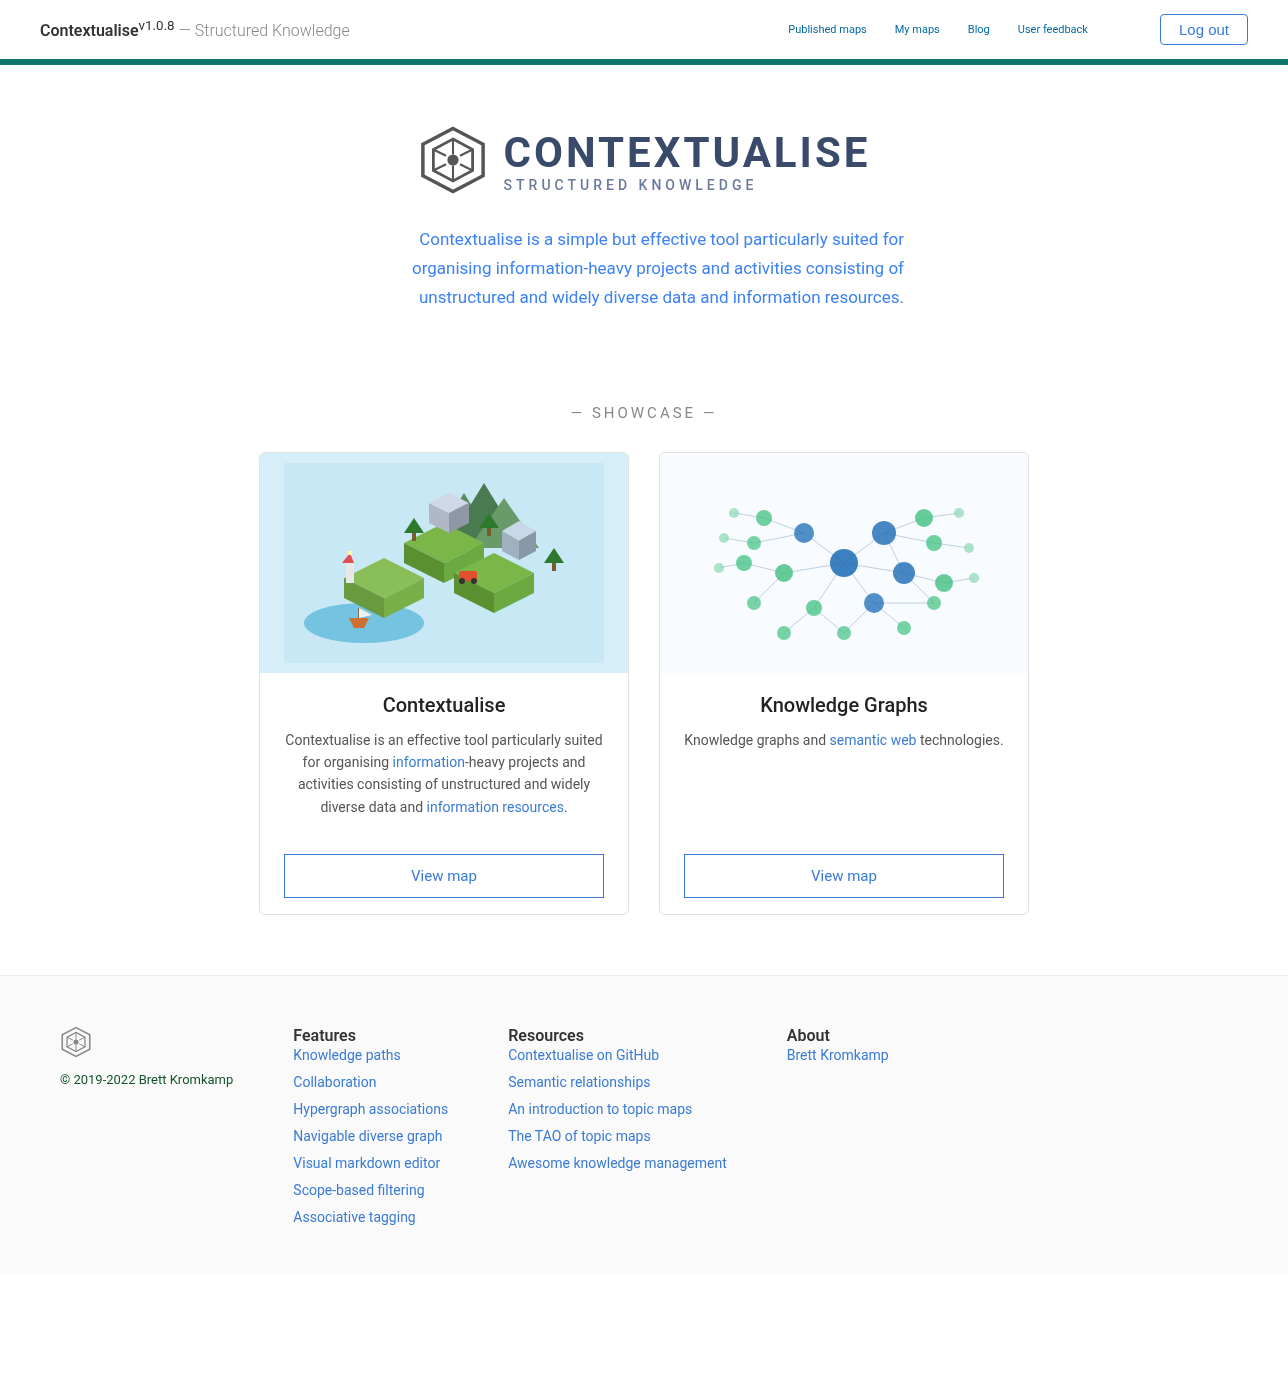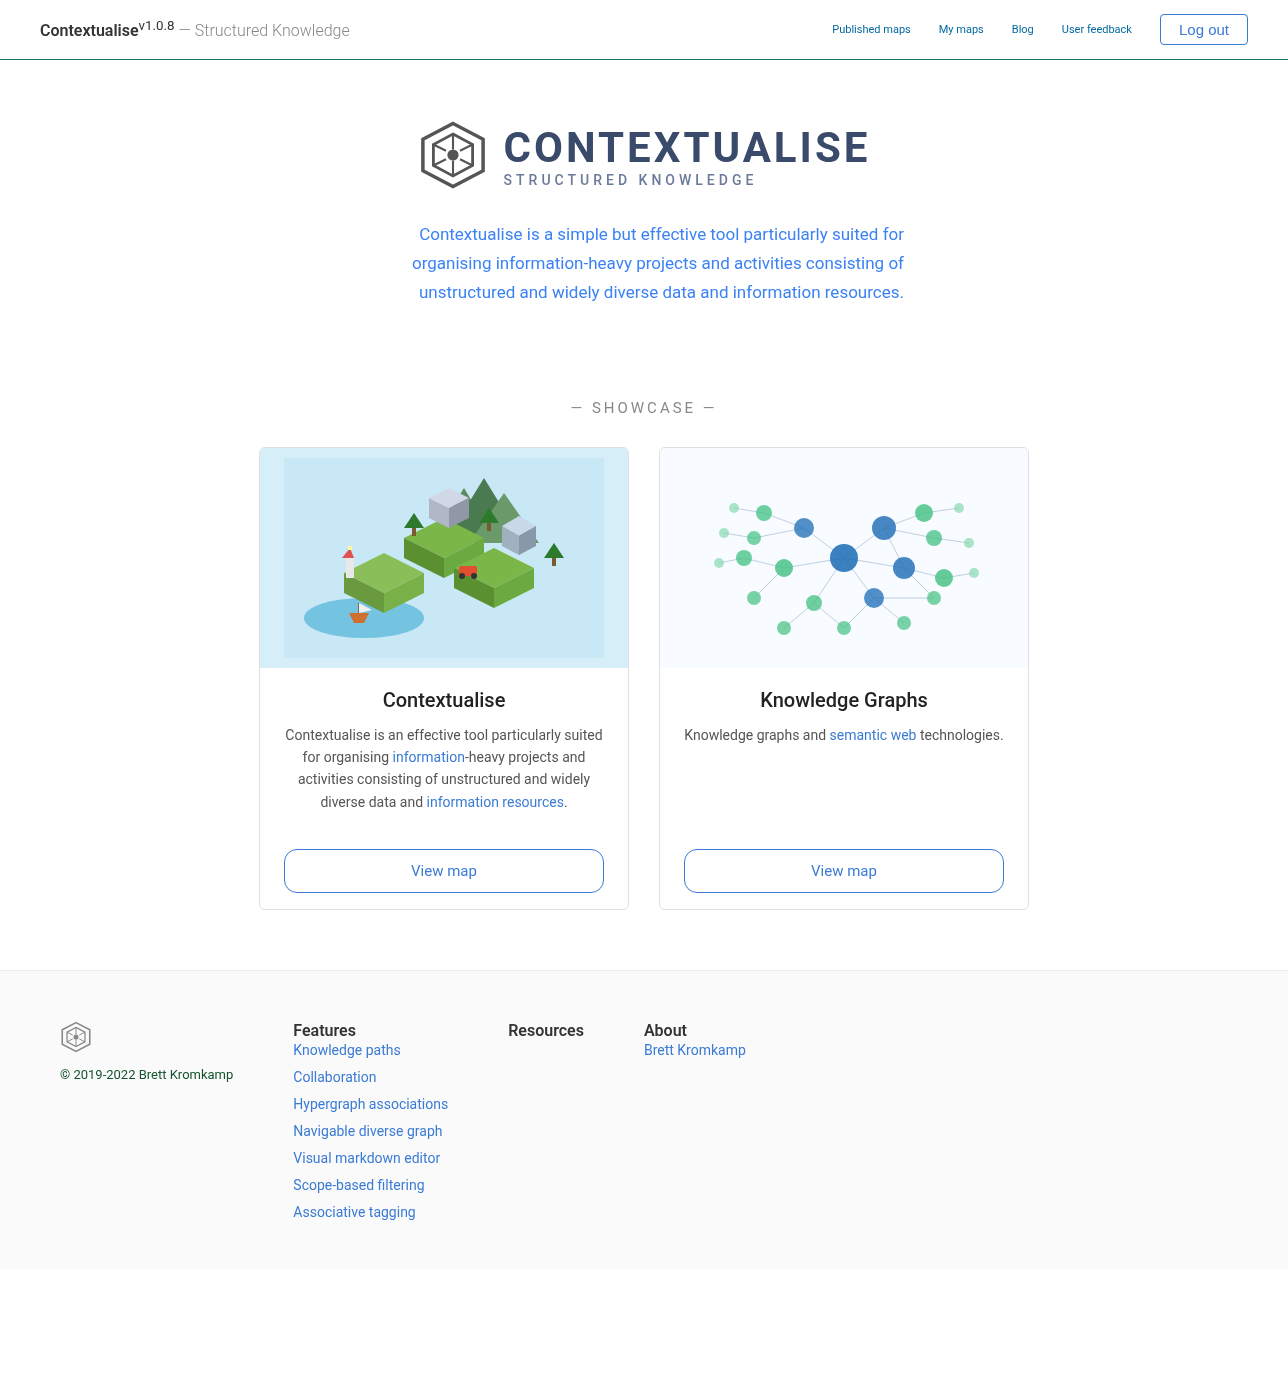--- a/index.html
+++ b/index.html
@@ -1,27 +1,27 @@
 <!DOCTYPE html>
 <html><head>
   <meta charset="utf-8">
   <style>
     * { box-sizing: border-box; margin: 0; padding: 0; }
     body { font-family: -apple-system, BlinkMacSystemFont, 'Segoe UI', Roboto, sans-serif; background: #fff; color: #333; font-size: 16px; }
 
     
     nav {
       display: flex; align-items: center; justify-content: space-between;
-      padding: 14px 40px; border-bottom: 1px solid #0f766e;
+      padding: 14px 40px; border-bottom: 6px solid #0f766e;
     }
     .nav-links { display: flex; align-items: center; gap: 28px; }
     .nav-links a { text-decoration: none; color: #0369a1; font-size: 11px; }
     .btn-logout {
       border: 1px solid #3a7bd5; color: #3a7bd5; background: #fff;
-      padding: 6px 18px; border-radius: 4px; cursor: pointer; font-size: 15px;
+      padding: 6px 18px; border-radius: 4px; cursor: pointer; font-size: 15px; margin-left: 44px;
     }
 
     
     .hero { text-align: center; padding: 60px 40px 40px; }
     .hero-logo { display: flex; align-items: center; justify-content: center; gap: 16px; margin-bottom: 30px; }
     .hero-logo-text { text-align: left; }
     .hero-logo-text .brand-name { font-size: 42px; font-weight: 700; letter-spacing: 3px; color: #3a4a6b; }
     .hero-logo-text .brand-sub { font-size: 14px; letter-spacing: 4px; color: #6b7a9a; font-weight: 500; }
     .hero-description { max-width: 520px; margin: 0 auto 16px; font-size: 17px; color: #3b82f6; line-height: 1.7; text-align: right; }
     .hero-links { font-size: 15px; color: #555; line-height: 2; }
@@ -44,21 +44,21 @@
     .card-image.world-bg { background: #d6eef8; }
     .card-image.graph-bg { background: #f8fbff; }
     .card-body { padding: 20px 24px; flex: 1; }
     .card-title { font-size: 20px; font-weight: 500; text-align: center; margin-bottom: 12px; color: #222; }
     .card-desc { font-size: 14px; color: #555; text-align: center; line-height: 1.6; }
     .card-desc a { color: #3a7bd5; text-decoration: none; }
     .card-footer { padding: 16px 24px; }
     .btn-view-map {
       display: block; width: 100%; padding: 12px; text-align: center;
       border: 1px solid #3a7bd5; color: #3a7bd5; background: #fff;
-      border-radius: 13px; cursor: pointer; font-size: 15px; text-decoration: none;
+      border-radius: 0; cursor: pointer; font-size: 15px; text-decoration: none;
     }
 
     
     .world-svg { width: 320px; height: 200px; }
     
     .graph-svg { width: 320px; height: 200px; }
 
     
     footer {
       background: #fafafa; border-top: 1px solid #eee;
@@ -296,20 +296,27 @@
         <li><a href="#">Hypergraph associations</a></li>
         <li><a href="#">Navigable diverse graph</a></li>
         <li><a href="#">Visual markdown editor</a></li>
         <li><a href="#">Scope-based filtering</a></li>
         <li><a href="#">Associative tagging</a></li>
       </ul>
     </div>
 
     <div class="footer-col">
       <h4>Resources</h4>
+      <ul>
+        <li><a href="#">Contextualise on GitHub</a></li>
+        <li><a href="#">Semantic relationships</a></li>
+        <li><a href="#">An introduction to topic maps</a></li>
+        <li><a href="#">The TAO of topic maps</a></li>
+        <li><a href="#">Awesome knowledge management</a></li>
+      </ul>
     </div>
 
     <div class="footer-col">
       <h4>About</h4>
       <ul>
         <li><a href="#">Brett Kromkamp</a></li>
       </ul>
     </div>
   </div>
 </footer>

